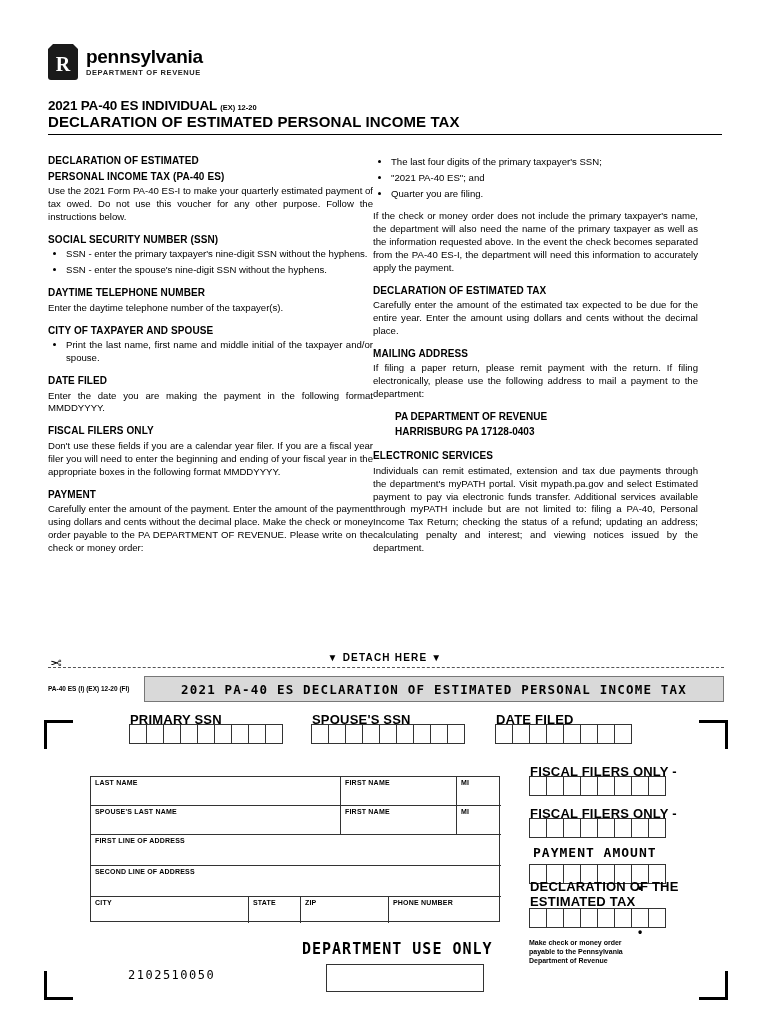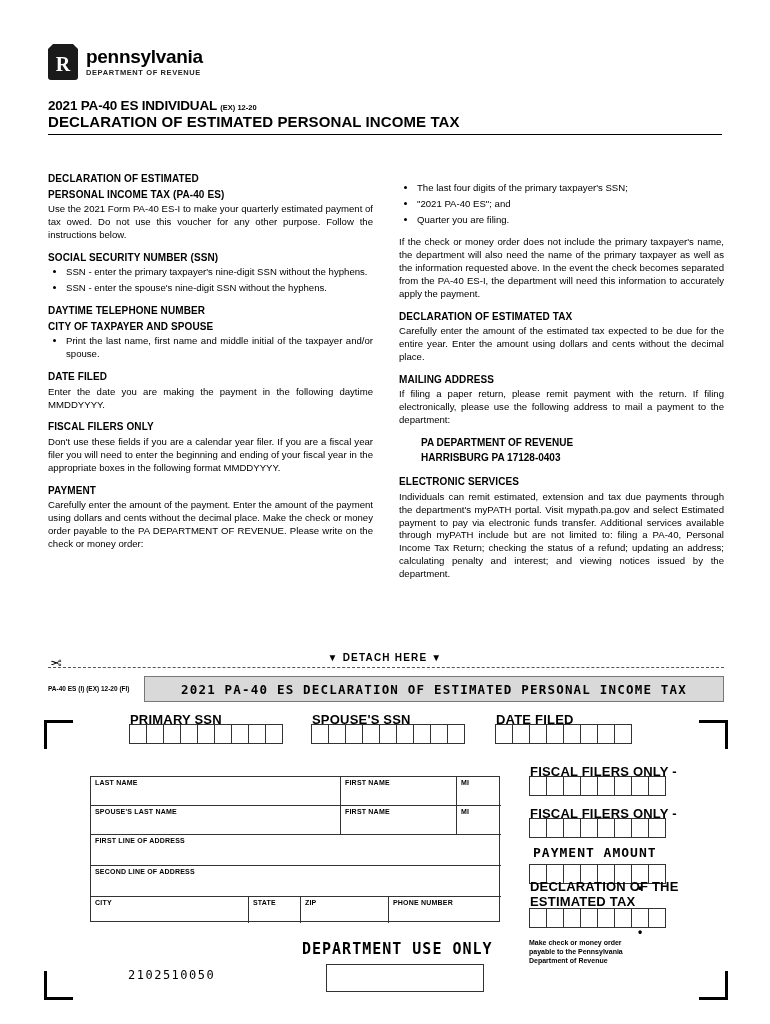--- a/index.html
+++ b/index.html
@@ -102,24 +102,23 @@
   .rule {
     margin-top: 4px;
     border-top: 1.4px solid #000;
     width: 674px;
   }
 
   
   .body-cols {
     position: absolute;
     left: 48px;
-    top: 172px;
+    top: 154px;
     width: 676px;
     display: flex;
-    gap: 26px;
   }
   .col {
     width: 325px;
     font-size: 9.6px;
     line-height: 1.35;
     text-align: justify;
   }
   .col h3 {
     font-size: 10px;
     font-weight: bold;
@@ -321,38 +320,39 @@
       <h3>PERSONAL INCOME TAX (PA-40 ES)</h3>
       <p>Use the 2021 Form PA-40 ES-I to make your quarterly estimated payment of tax owed. Do not use this voucher for any other purpose. Follow the instructions below.</p>
 
       <h3>SOCIAL SECURITY NUMBER (SSN)</h3>
       <ul>
         <li>SSN - enter the primary taxpayer's nine-digit SSN without the hyphens.</li>
         <li>SSN - enter the spouse's nine-digit SSN without the hyphens.</li>
       </ul>
 
       <h3>DAYTIME TELEPHONE NUMBER</h3>
+      <p>Enter the daytime telephone number of the taxpayer(s).</p>
 
       <h3>CITY OF TAXPAYER AND SPOUSE</h3>
       <ul>
         <li>Print the last name, first name and middle initial of the taxpayer and/or spouse.</li>
       </ul>
 
       <h3>DATE FILED</h3>
-      <p>Enter the date you are making the payment in the following daytime MMDDYYYY.</p>
+      <p>Enter the date you are making the payment in the following format MMDDYYYY.</p>
 
       <h3>FISCAL FILERS ONLY</h3>
       <p>Don't use these fields if you are a calendar year filer.  If you are a fiscal year filer you will need to enter the beginning and ending of your fiscal year in the appropriate boxes in the following format MMDDYYYY.</p>
 
       <h3>PAYMENT</h3>
       <p>Carefully enter the amount of the payment. Enter the amount of the payment using dollars and cents without the decimal place. Make the check or money order payable to the PA DEPARTMENT OF REVENUE. Please write on the check or money order:</p>
     </div>
 
     <div class="col">
-      <ul style="margin-top:10px;">
+      <ul style="margin-top:2px;">
         <li>The last four digits of the primary taxpayer's SSN;</li>
         <li>"2021 PA-40 ES"; and</li>
         <li>Quarter you are filing.</li>
       </ul>
 
       <p>If the check or money order does not include the primary taxpayer's name, the department will also need the name of the primary taxpayer as well as the information requested above. In the event the check becomes separated from the PA-40 ES-I, the department will need this information to accurately apply the payment.</p>
 
       <h3>DECLARATION OF ESTIMATED TAX</h3>
       <p>Carefully enter the amount of the estimated tax expected to be due for the entire year. Enter the amount using dollars and cents without the decimal place.</p>
 

